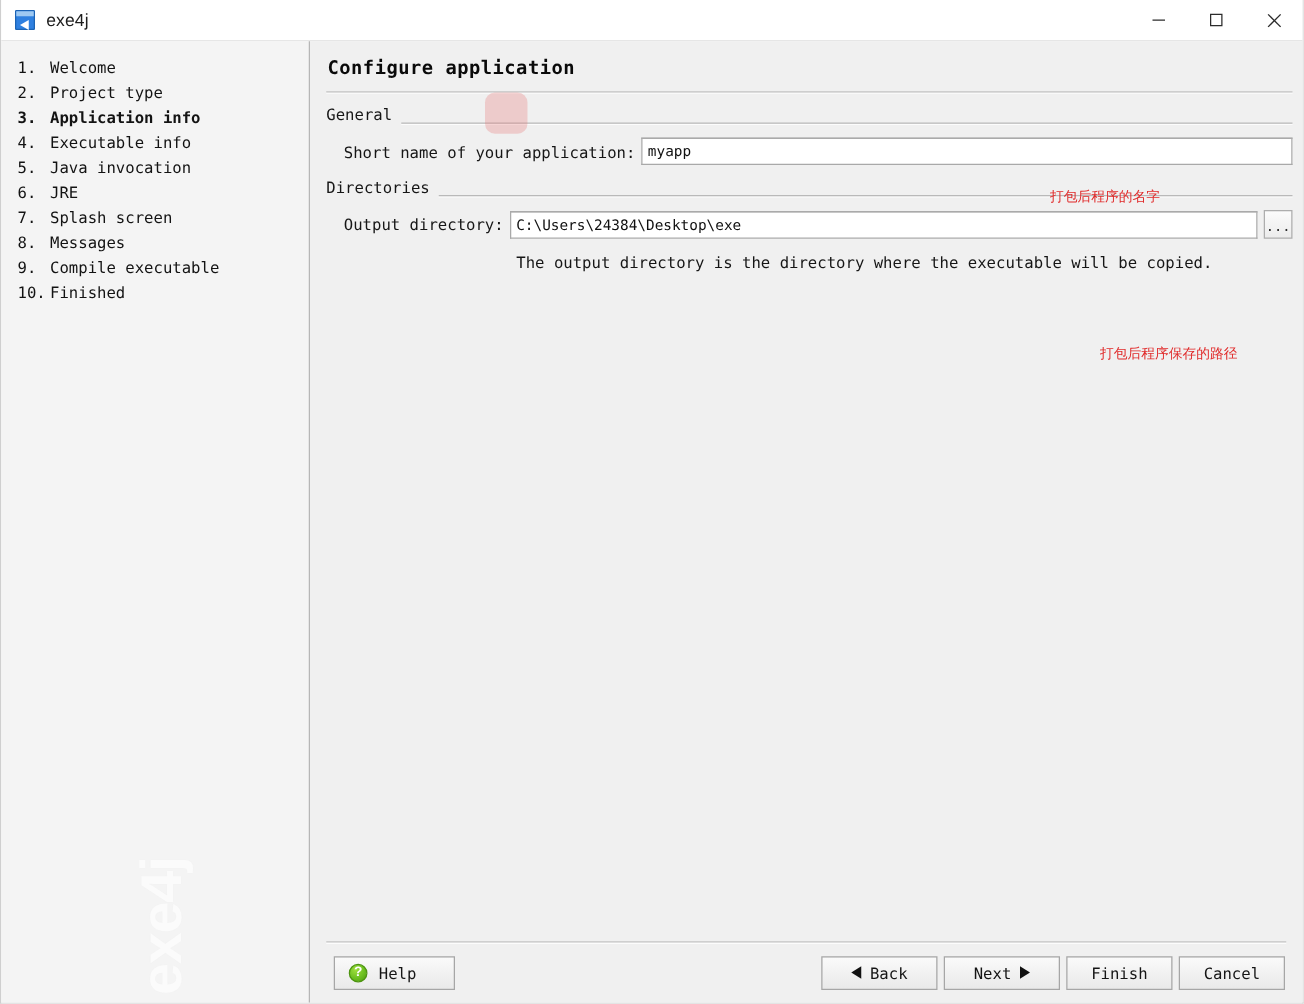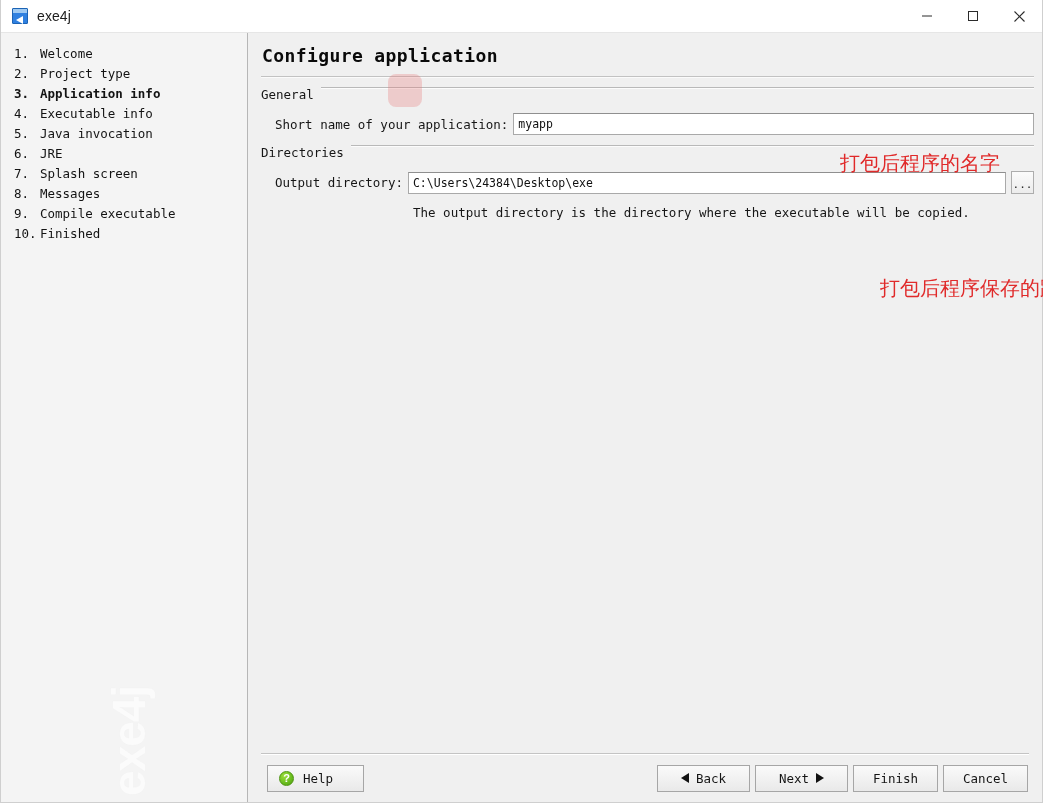--- a/index.html
+++ b/index.html
@@ -149,21 +149,21 @@
     background: #f0f0f0;
     position: relative;
     display: flex;
     flex-direction: column;
     min-width: 0;
     padding: 0 8px 0 8px;
   }
 
   #page-title {
     font-family: "DejaVu Sans Mono", "Liberation Mono", monospace;
-    font-size: 18px;
+    font-size: 15px;
     font-weight: bold;
     color: #0a0a0a;
     padding: 12px 0 0 6px;
     letter-spacing: .4px;
     position: relative;
     z-index: 2;
     white-space: nowrap;
   }
   #title-underline {
     height: 1px;
@@ -183,21 +183,21 @@
     pointer-events: none;
   }
 
   
   .group {
     margin-top: 10px;
     padding-left: 5px;
   }
   .group-header {
     display: flex;
-    align-items: flex-start;
+    align-items: flex-end;
     gap: 7px;
   }
   .group-title {
     font-family: "DejaVu Sans Mono", "Liberation Mono", monospace;
     font-size: 12.5px;
     color: #161616;
     white-space: nowrap;
   }
   .group-line {
     flex: 1;
@@ -230,21 +230,21 @@
     color: #101010;
     padding: 0 4px;
     line-height: 20px;
     outline: none;
     min-width: 0;
     position: relative;
   }
   .inline-note {
     position: absolute;
     font-family: "Liberation Sans", sans-serif;
-    font-size: 20px;
+    font-size: 11px;
     color: #e02a2a;
     white-space: nowrap;
     pointer-events: none;
     z-index: 3;
   }
   #note-shortname { left: 592px; top: 117px; }
   #note-outdir    { left: 632px; top: 194px; margin-top: 48px; }
 
   .browse-btn {
     width: 23px;

